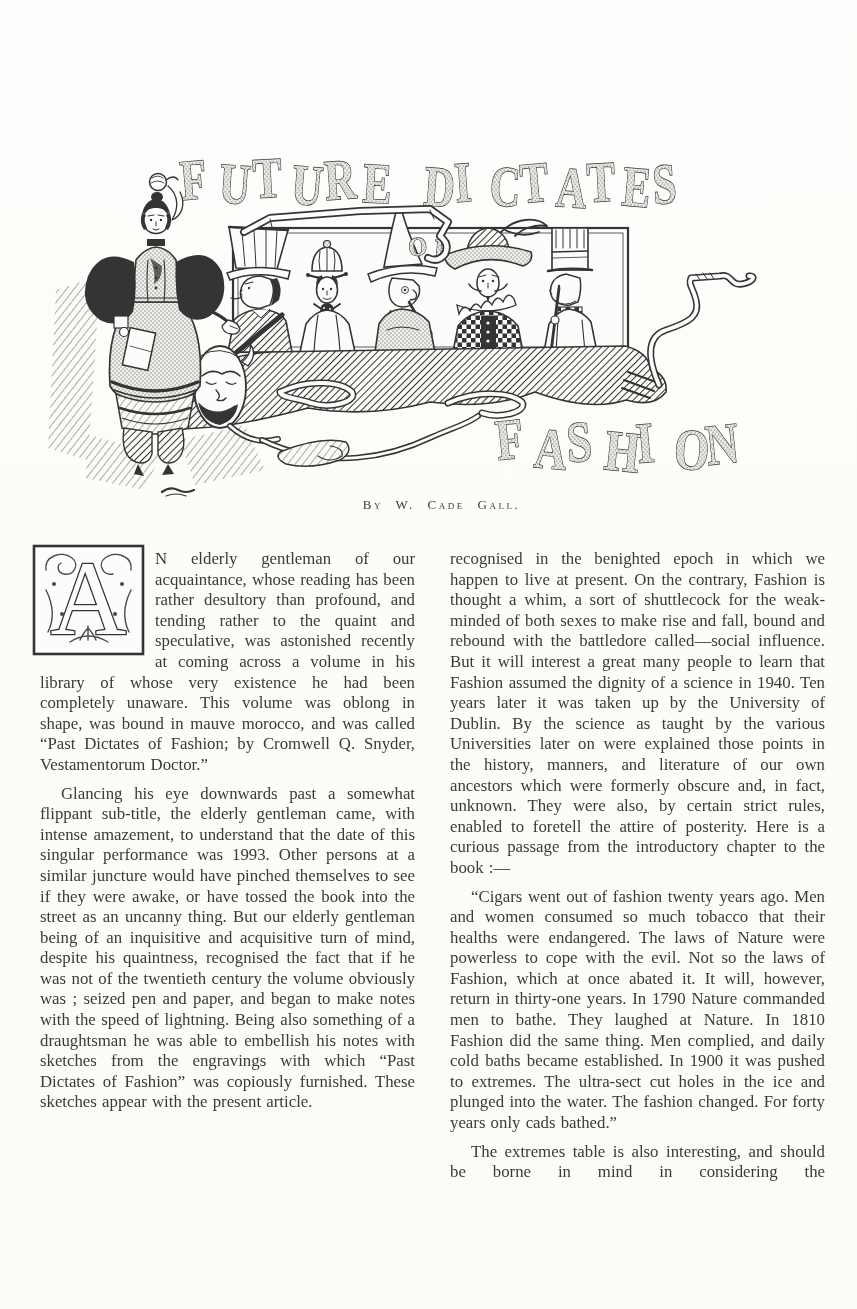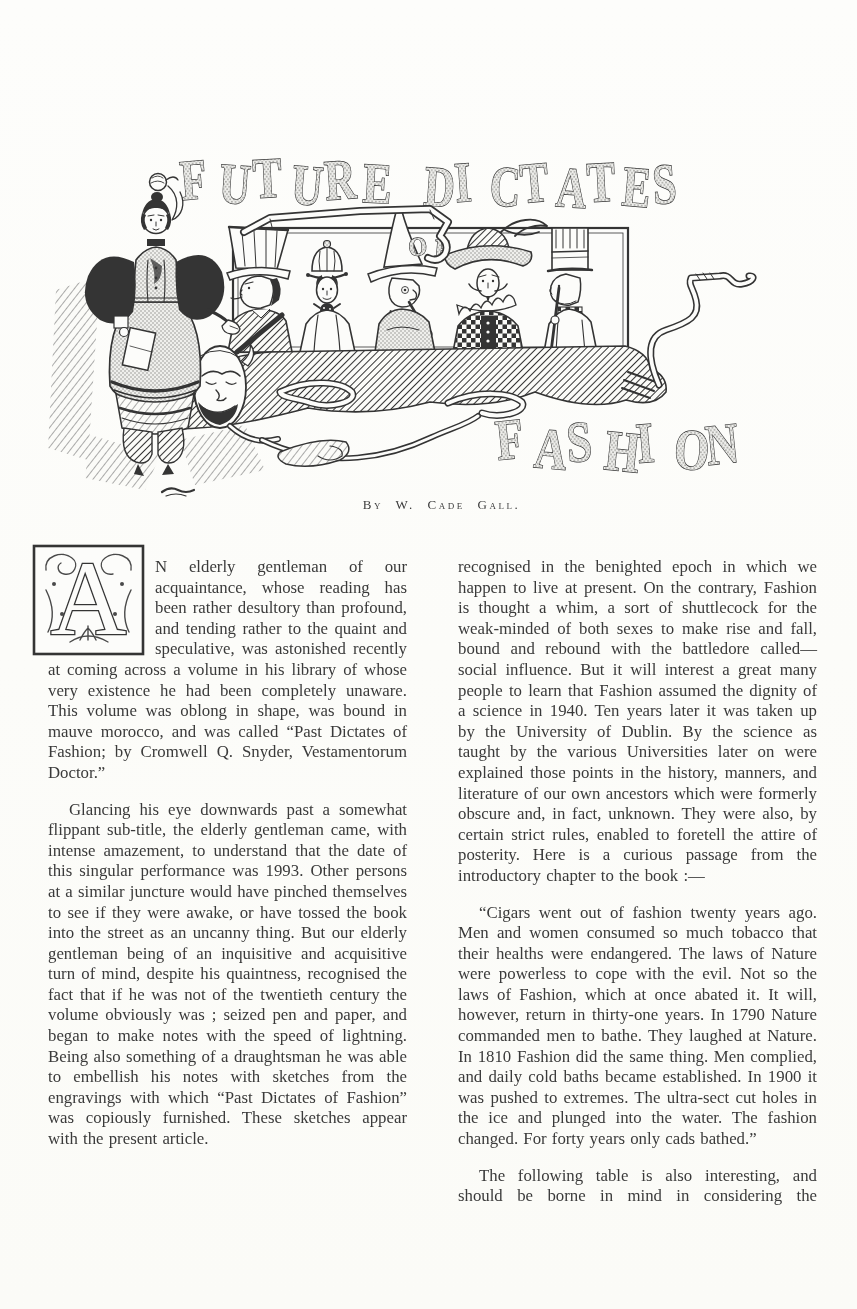--- a/index.html
+++ b/index.html
@@ -18,21 +18,21 @@
     text-align:center; text-indent:18px;
     font-variant:small-caps; font-size:13px; letter-spacing:2.5px; word-spacing:7px;
     color:#3c3c3c;
   }
   .cols {
     position:absolute; top:541px; left:32px; right:24px;
     display:flex; gap:19px;
     font-size:16.8px; line-height:20.6px; text-align:justify; word-spacing:1px;
   }
   .col { flex:1 1 0; }
-  .col p { margin:16px; }
+  .col p { margin:8px; }
   .p-indent { text-indent:1.25em; }
   .cont { text-align-last:justify; }
   .dropcap { float:left; width:113px; height:112px; margin:3px 10px 0 0; }
   .vine { stroke:#4a4a4a; stroke-width:1.4; fill:none; stroke-linecap:round; }
   .ln  { stroke:#343434; fill:none; stroke-linecap:round; stroke-linejoin:round; }
   .wh  { fill:#fcfcfa; stroke:#343434; }
 </style>
 </head>
 <body>
 
@@ -304,17 +304,17 @@
           <text x="56.5" y="90" text-anchor="middle" font-family="Liberation Serif, serif" font-size="105" fill="#fcfcfa" stroke="#343434" stroke-width="2.6" paint-order="stroke">A</text>
         </svg>
       </div>
       <p>N elderly gentleman of our acquaintance, whose reading has been rather desultory than profound, and tending rather to the quaint and speculative, was astonished recently at coming across a volume in his library of whose very existence he had been completely unaware. This volume was oblong in shape, was bound in mauve morocco, and was called “Past Dictates of Fashion; by Cromwell Q. Snyder, Vestamentorum Doctor.”</p>
       <p class="p-indent">Glancing his eye downwards past a somewhat flippant sub-title, the elderly gentleman came, with intense amazement, to understand that the date of this singular performance was 1993.  Other persons at a similar juncture would have pinched themselves to see if they were awake, or have tossed the book into the street as an uncanny thing.  But our elderly gentleman being of an inquisitive and acquisitive turn of mind, despite his quaintness, recognised the fact that if he was not of the twentieth century the volume obviously was ; seized pen and paper, and began to make notes with the speed of lightning.  Being also something of a draughtsman he was able to embellish his notes with sketches from the engravings with which “Past Dictates of Fashion” was copiously furnished.  These sketches appear with the present article.</p>
     </div>
 
     <div class="col">
       <p>recognised in the benighted epoch in which we happen to live at present.  On the contrary, Fashion is thought a whim, a sort of shuttlecock for the weak-minded of both sexes to make rise and fall, bound and rebound with the battledore called—social influence.  But it will interest a great many people to learn that Fashion assumed the dignity of a science in 1940.  Ten years later it was taken up by the University of Dublin.  By the science as taught by the various Universities later on were explained those points in the history, manners, and literature of our own ancestors which were formerly obscure and, in fact, unknown.  They were also, by certain strict rules, enabled to foretell the attire of posterity.  Here is a curious passage from the introductory chapter to the book :—</p>
       <p class="p-indent">“Cigars went out of fashion twenty years ago.  Men and women consumed so much tobacco that their healths were endangered. The laws of Nature were powerless to cope with the evil.  Not so the laws of Fashion, which at once abated it.  It will, however, return in thirty-one years.  In 1790 Nature commanded men to bathe.  They laughed at Nature.  In 1810 Fashion did the same thing.  Men complied, and daily cold baths became established.  In 1900 it was pushed to extremes.  The ultra-sect cut holes in the ice and plunged into the water.  The fashion changed.  For forty years only cads bathed.”</p>
-      <p class="p-indent cont">The following table is also interesting, and should be borne in mind in considering the</p>
+      <p class="p-indent cont">The extremes table is also interesting, and should be borne in mind in considering the</p>
     </div>
 
   </div>
 </div>
 
 </body></html>

